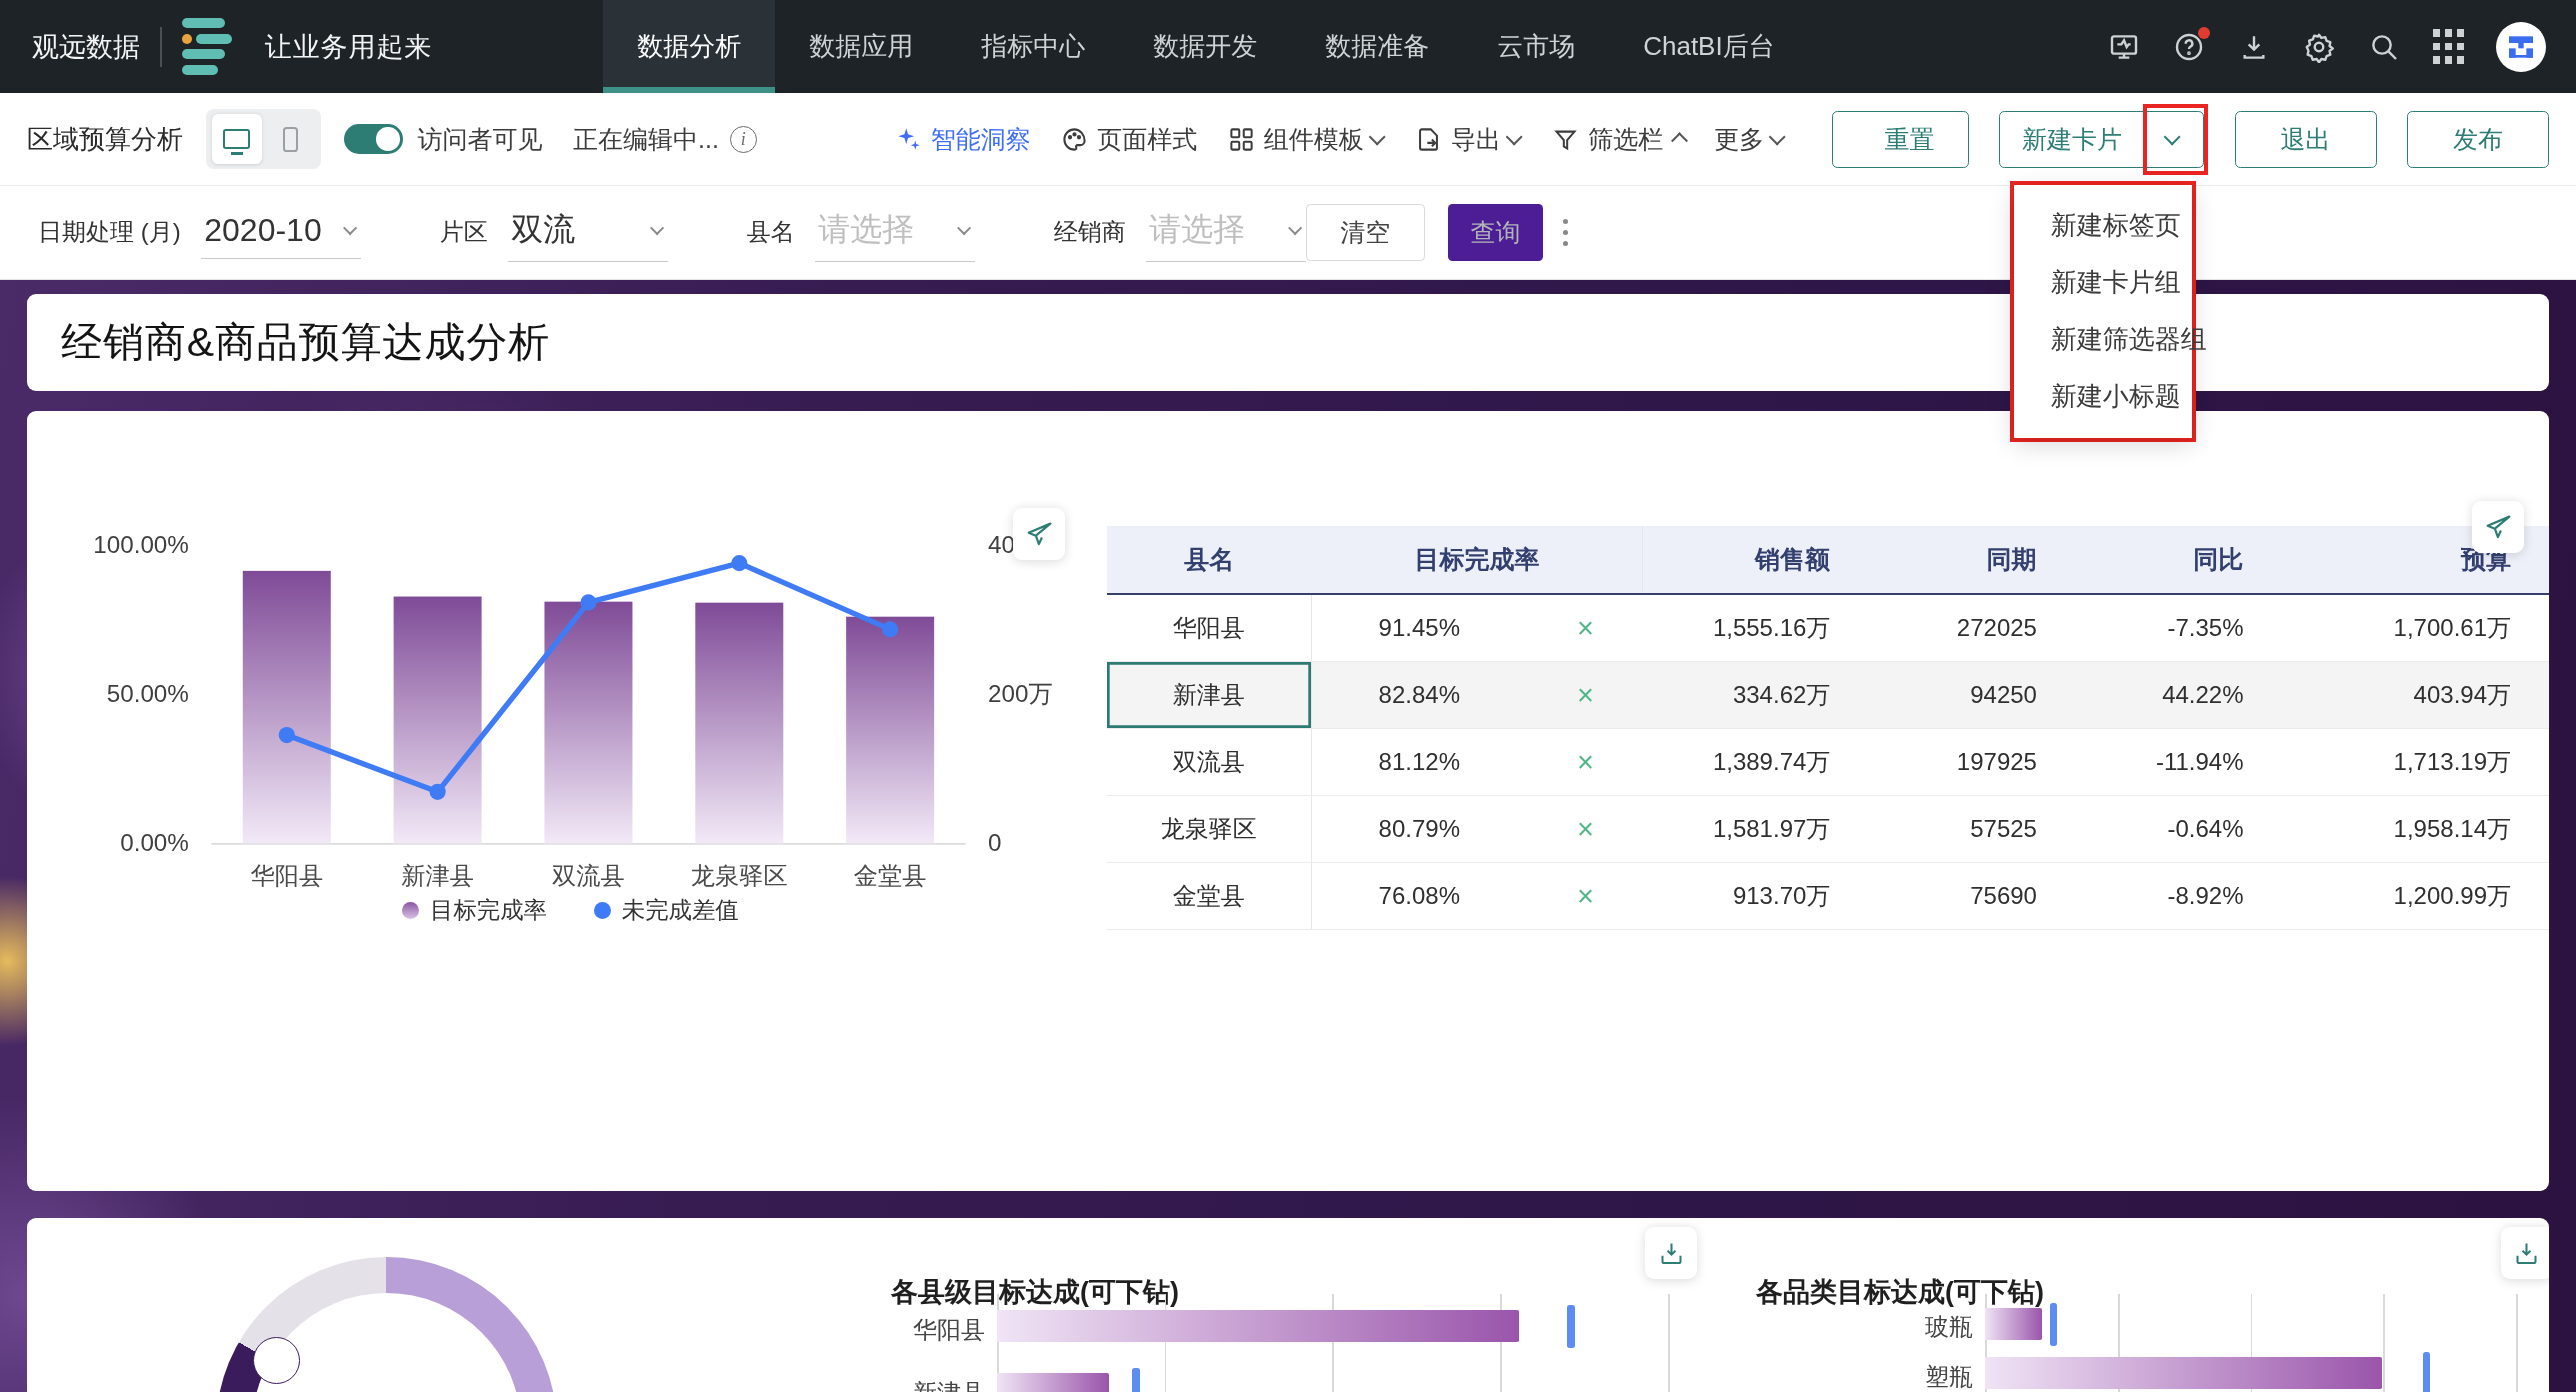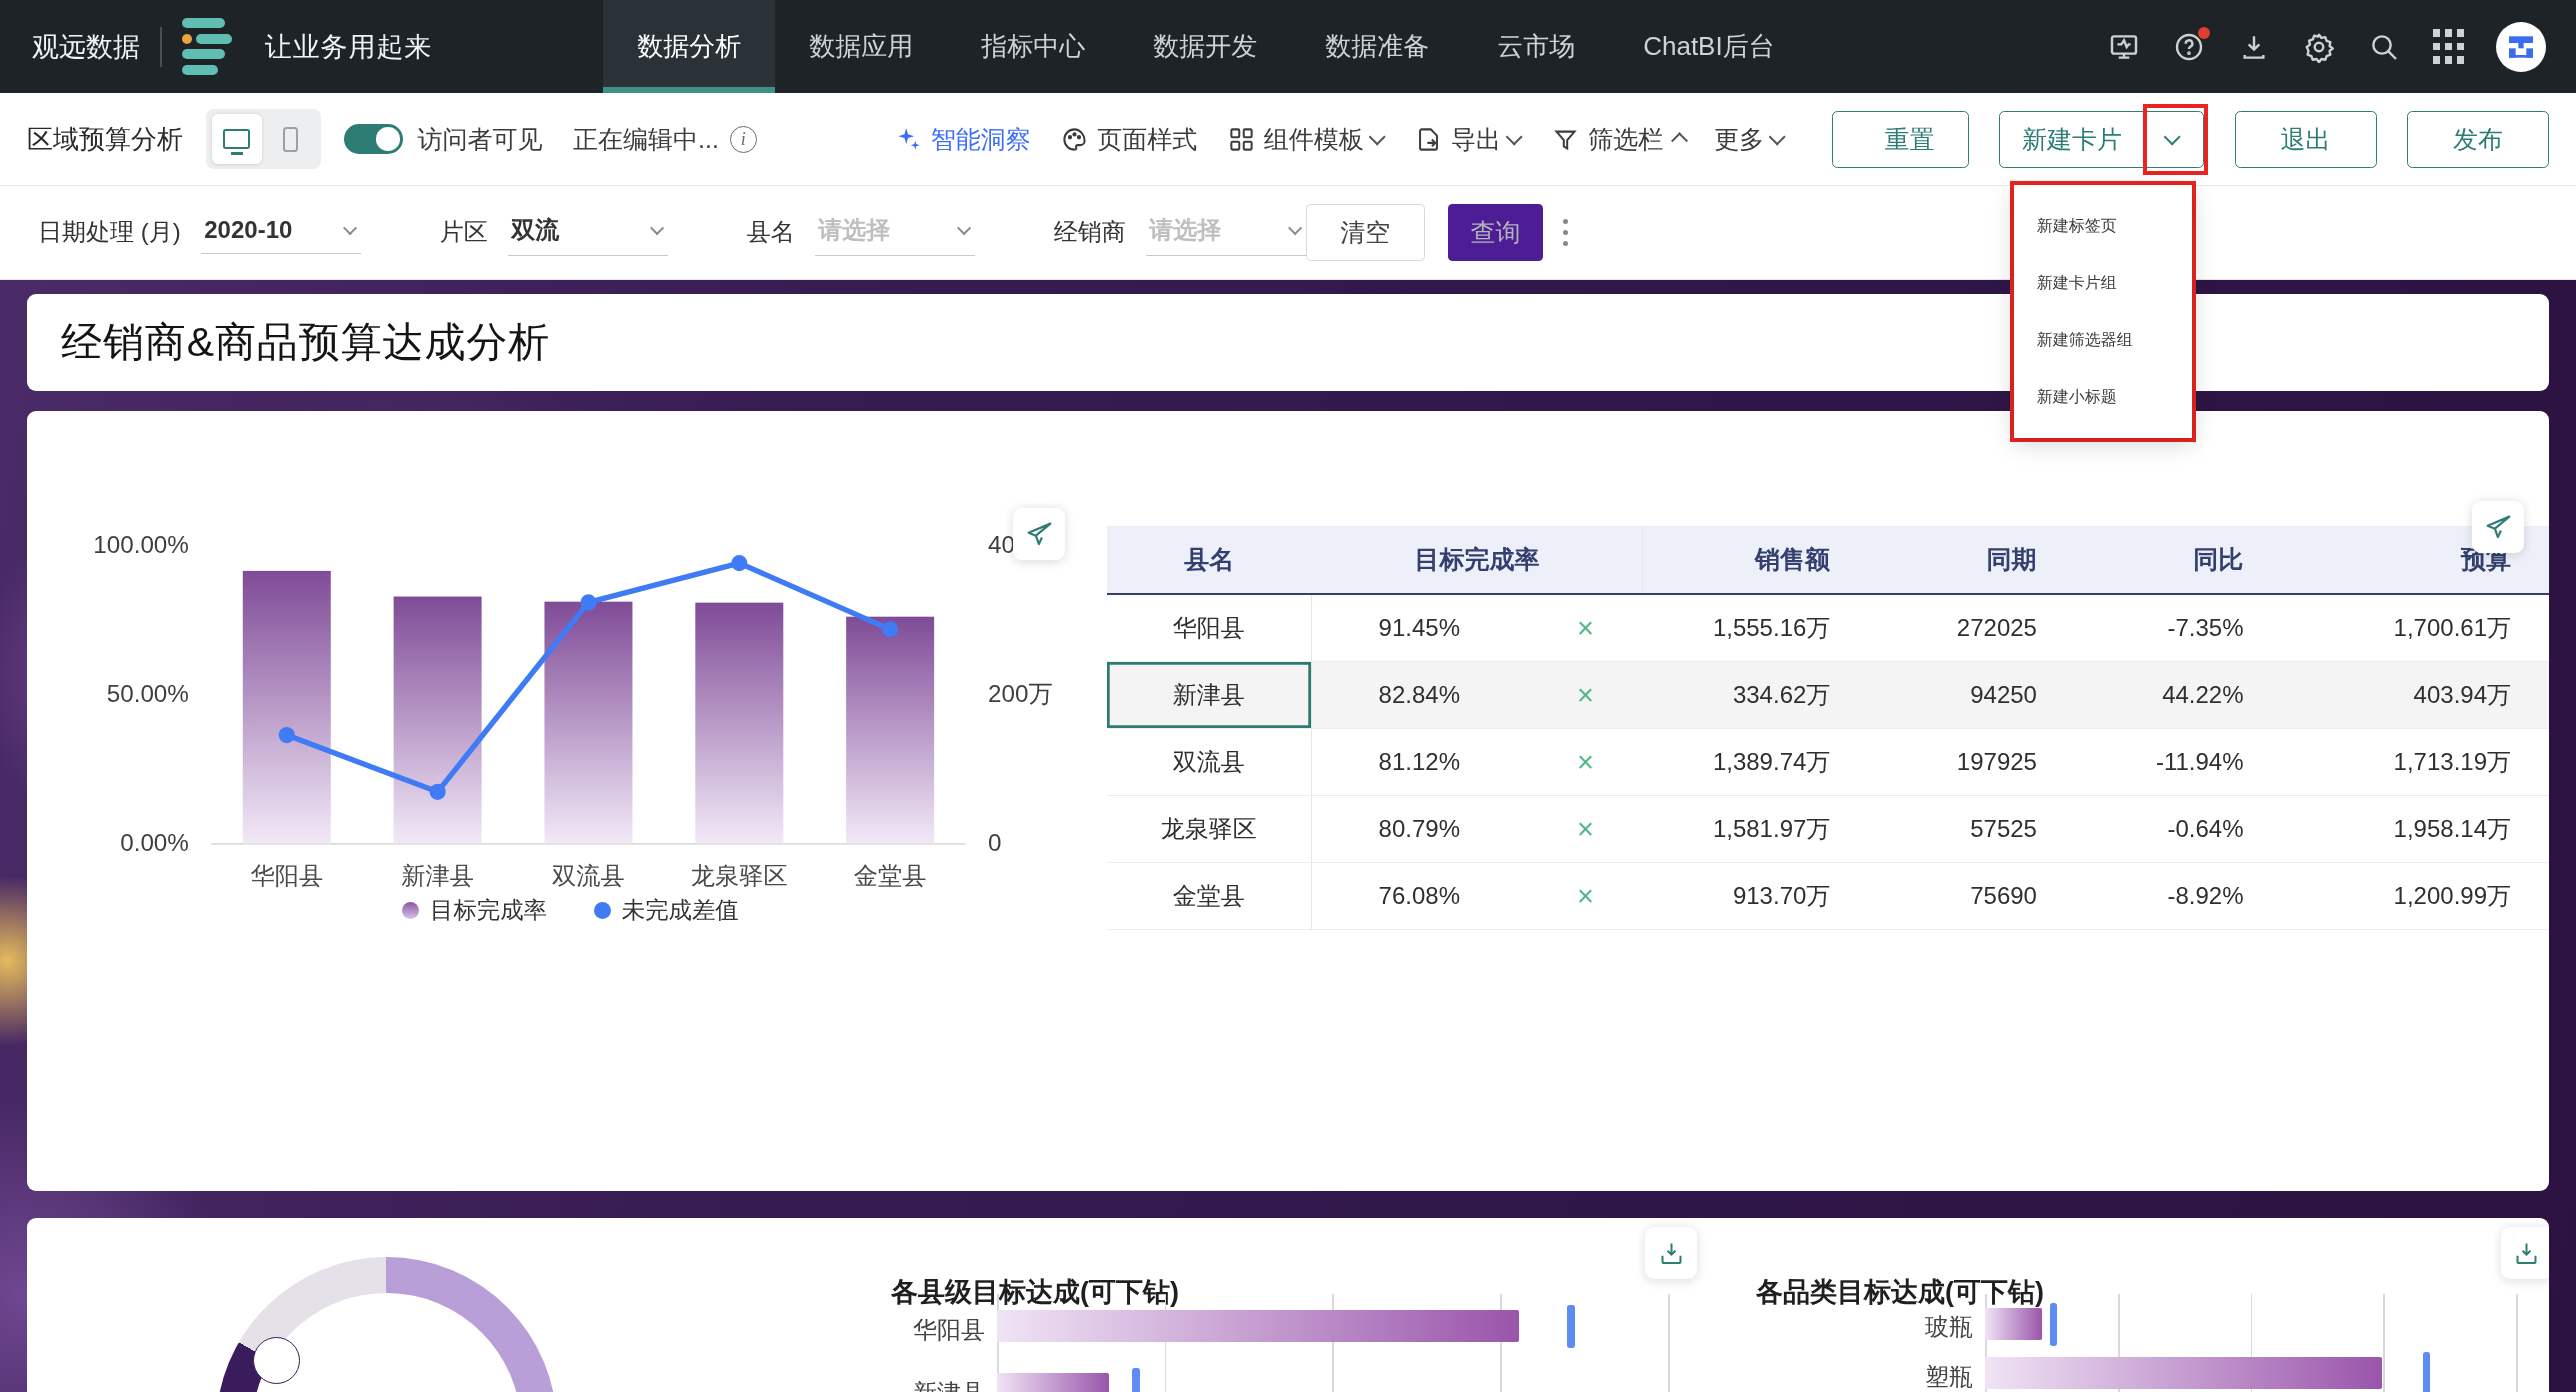--- a/index.html
+++ b/index.html
@@ -53,28 +53,28 @@
   .btn.reset { width:137px; margin-left:16px;padding-left:19px; }
   .btn.exit,.btn.publish { width:142px; }
   .newcard-wrap { position:relative; }
   .btn.newcard { width:205px; padding:0; }
   .newcard-label { flex:1; text-align:center; }
   .newcard-caret { width:59px; height:100%; border-left:1.8px solid #2e7d75; display:flex; align-items:center; justify-content:center; position:relative; }
   .newcard-caret .chev { border-color:#2e7d75; }
   .redbox-caret { position:absolute; top:-8px; bottom:-8px; right:-4.5px; width:65px; border:4.5px solid #ea2420; pointer-events:none; }
   .dropdown { position:absolute; top:70px; left:10.8px; border:4.5px solid #ea2420; z-index:60; }
   .menu-card { width:178px; background:#fff; box-shadow:0 7.2px 23.4px rgba(0,0,0,.16); padding:12.6px 0; }
-  .menu-item { height:57px; line-height:57px; padding-left:23px; font-size:16px; color:#3b3b3b; white-space:nowrap; cursor:pointer; }
+  .menu-item { height:57px; line-height:57px; padding-left:37px; font-size:26px; color:#3b3b3b; white-space:nowrap; cursor:pointer; }
 
   
   .filterbar { height:94px; background:#fff; display:flex; align-items:center; padding:0 38px; border-bottom:0.9px solid #e4e6e8; position:relative; z-index:30; }
   .f-group { display:flex; align-items:center; margin-right:79px; }
   .f-label { font-size:24px; color:#333; margin-right:20px; white-space:nowrap; }
   .f-select { width:160px; border-bottom:1.8px solid #c9c9c9; display:flex; align-items:center; justify-content:space-between; padding:5.4px 3.6px 9px 3.6px; cursor:pointer; }
-  .f-value { font-size:24px; color:#333;font-weight:bold; }
+  .f-value { font-size:32px; color:#333; }
   .f-value.placeholder { color:#bfbfbf; }
   .f-select .chev { border-color:#8a8a8a; width:10px; height:10px; }
   .btn-clear { width:119px; height:57px; background:#fff; border:1.8px solid #d9d9d9; border-radius:4.5px; font-size:25px; color:#444; cursor:pointer; }
   .btn-query { width:95px; height:57px; background:#4c1d95; border:none; border-radius:4.5px; font-size:25px; color:#b3b6b8; margin-left:23.4px; }
   .v-dots { margin-left:20px; color:#888; font-size:29px; letter-spacing:0; line-height:12.6px; display:flex; flex-direction:column; gap:5.4px; }
   .v-dots i { width:5.4px; height:5.4px; border-radius:50%; background:#888; }
 
   
   .dash { position:relative; height:1112px; padding-top:14.4px;
     background:

